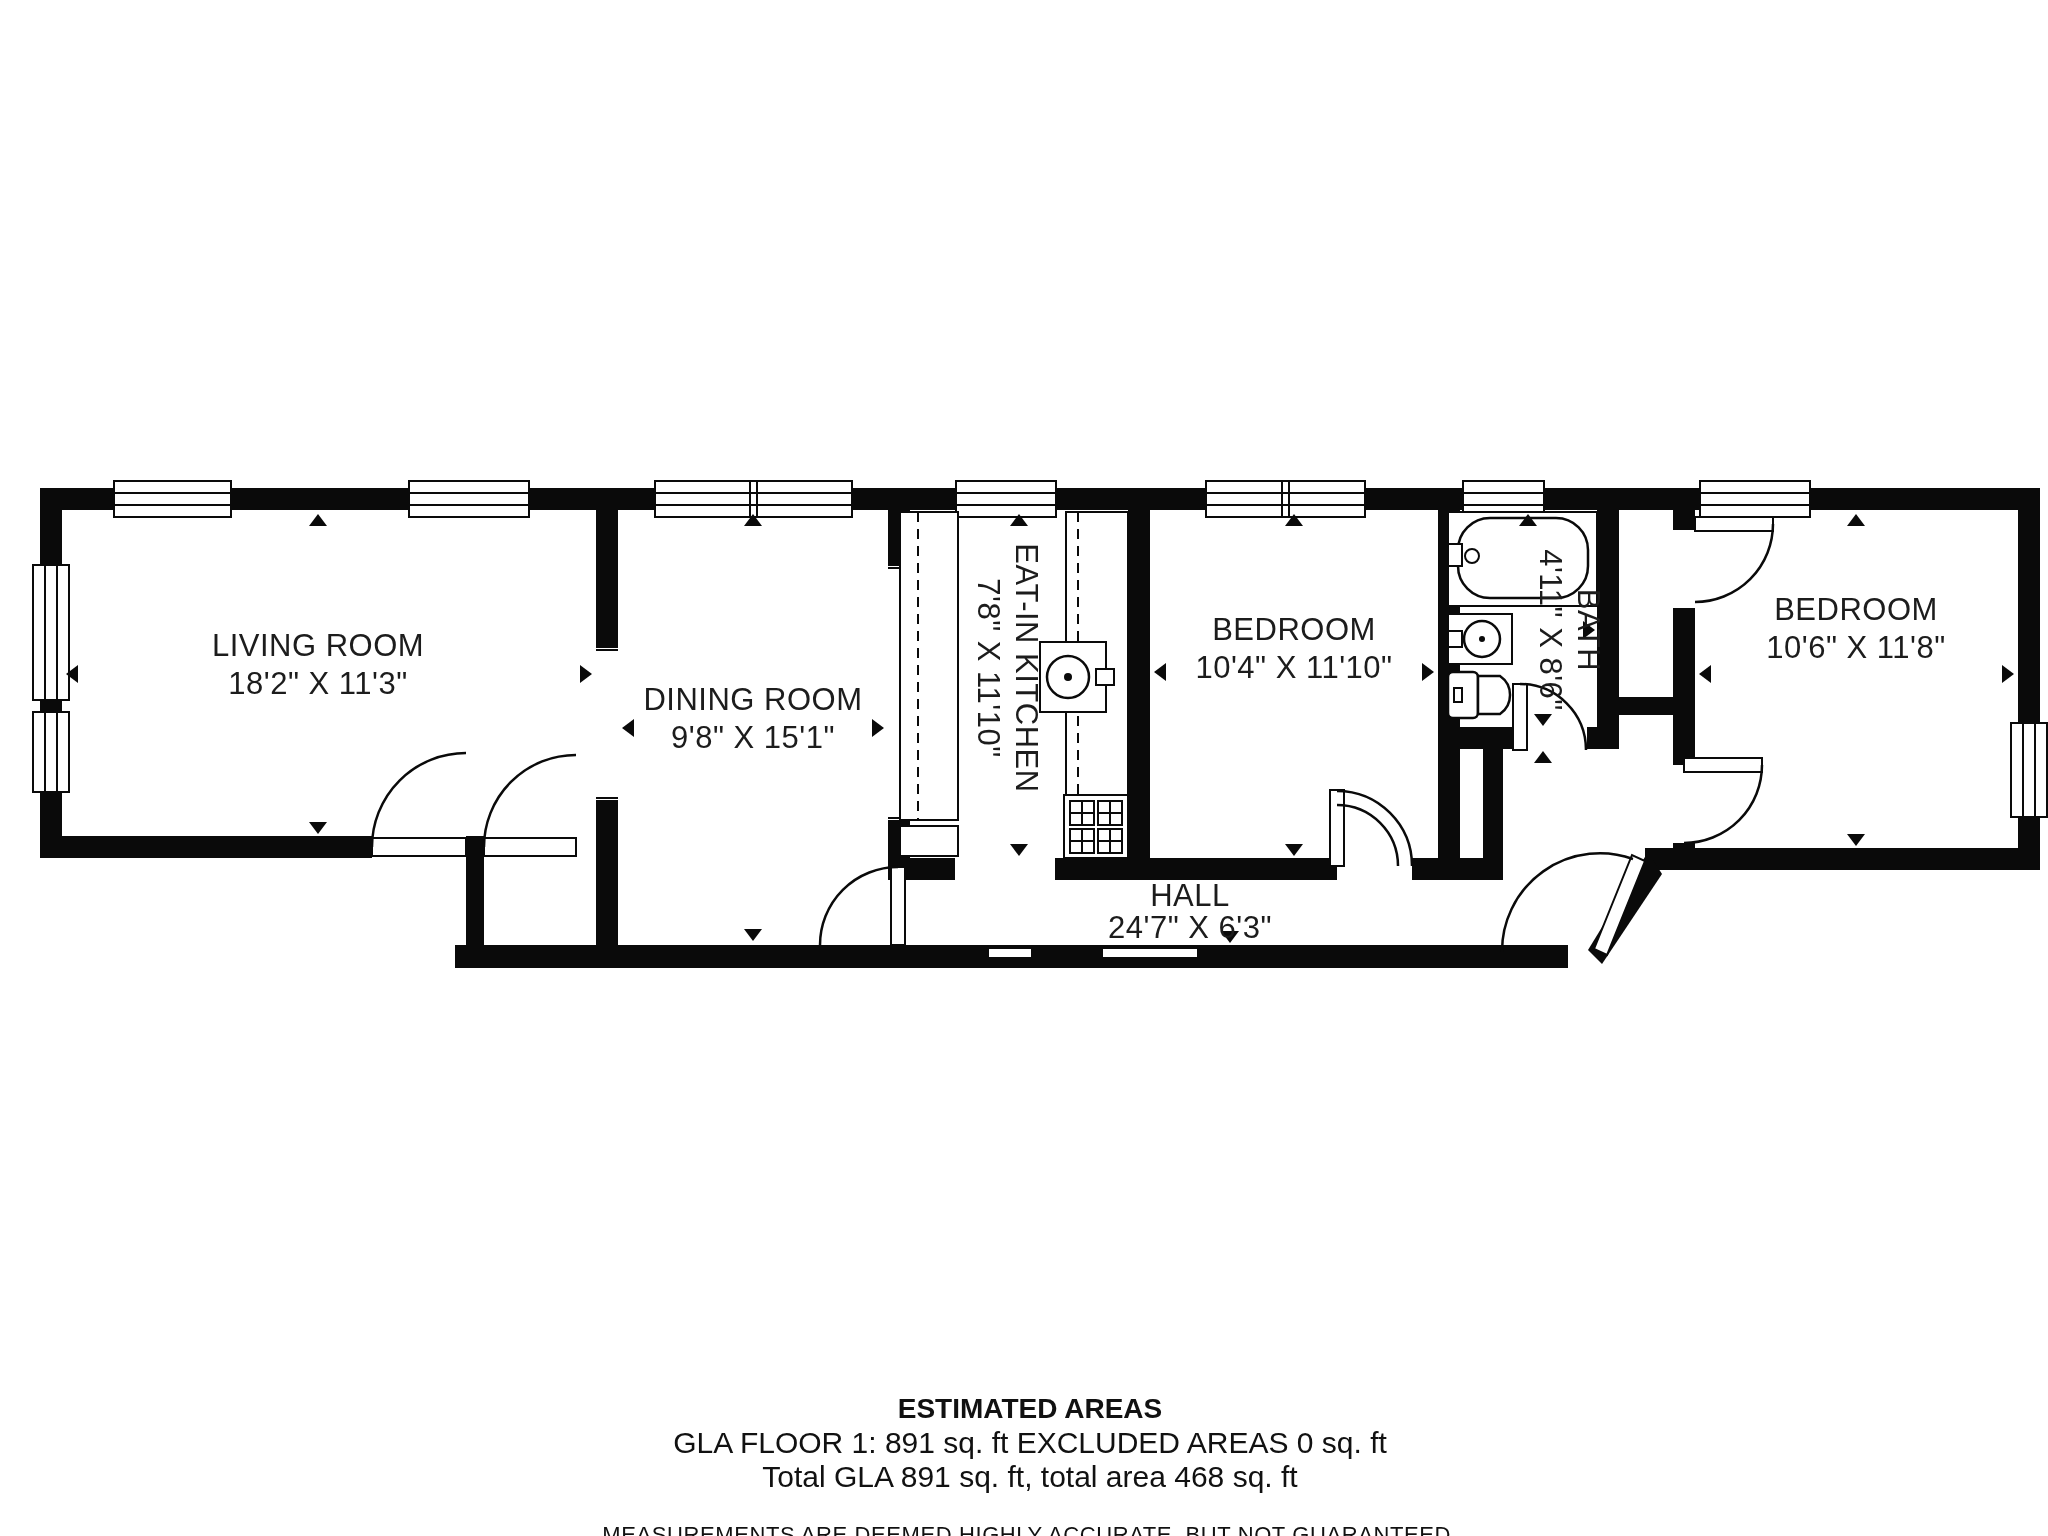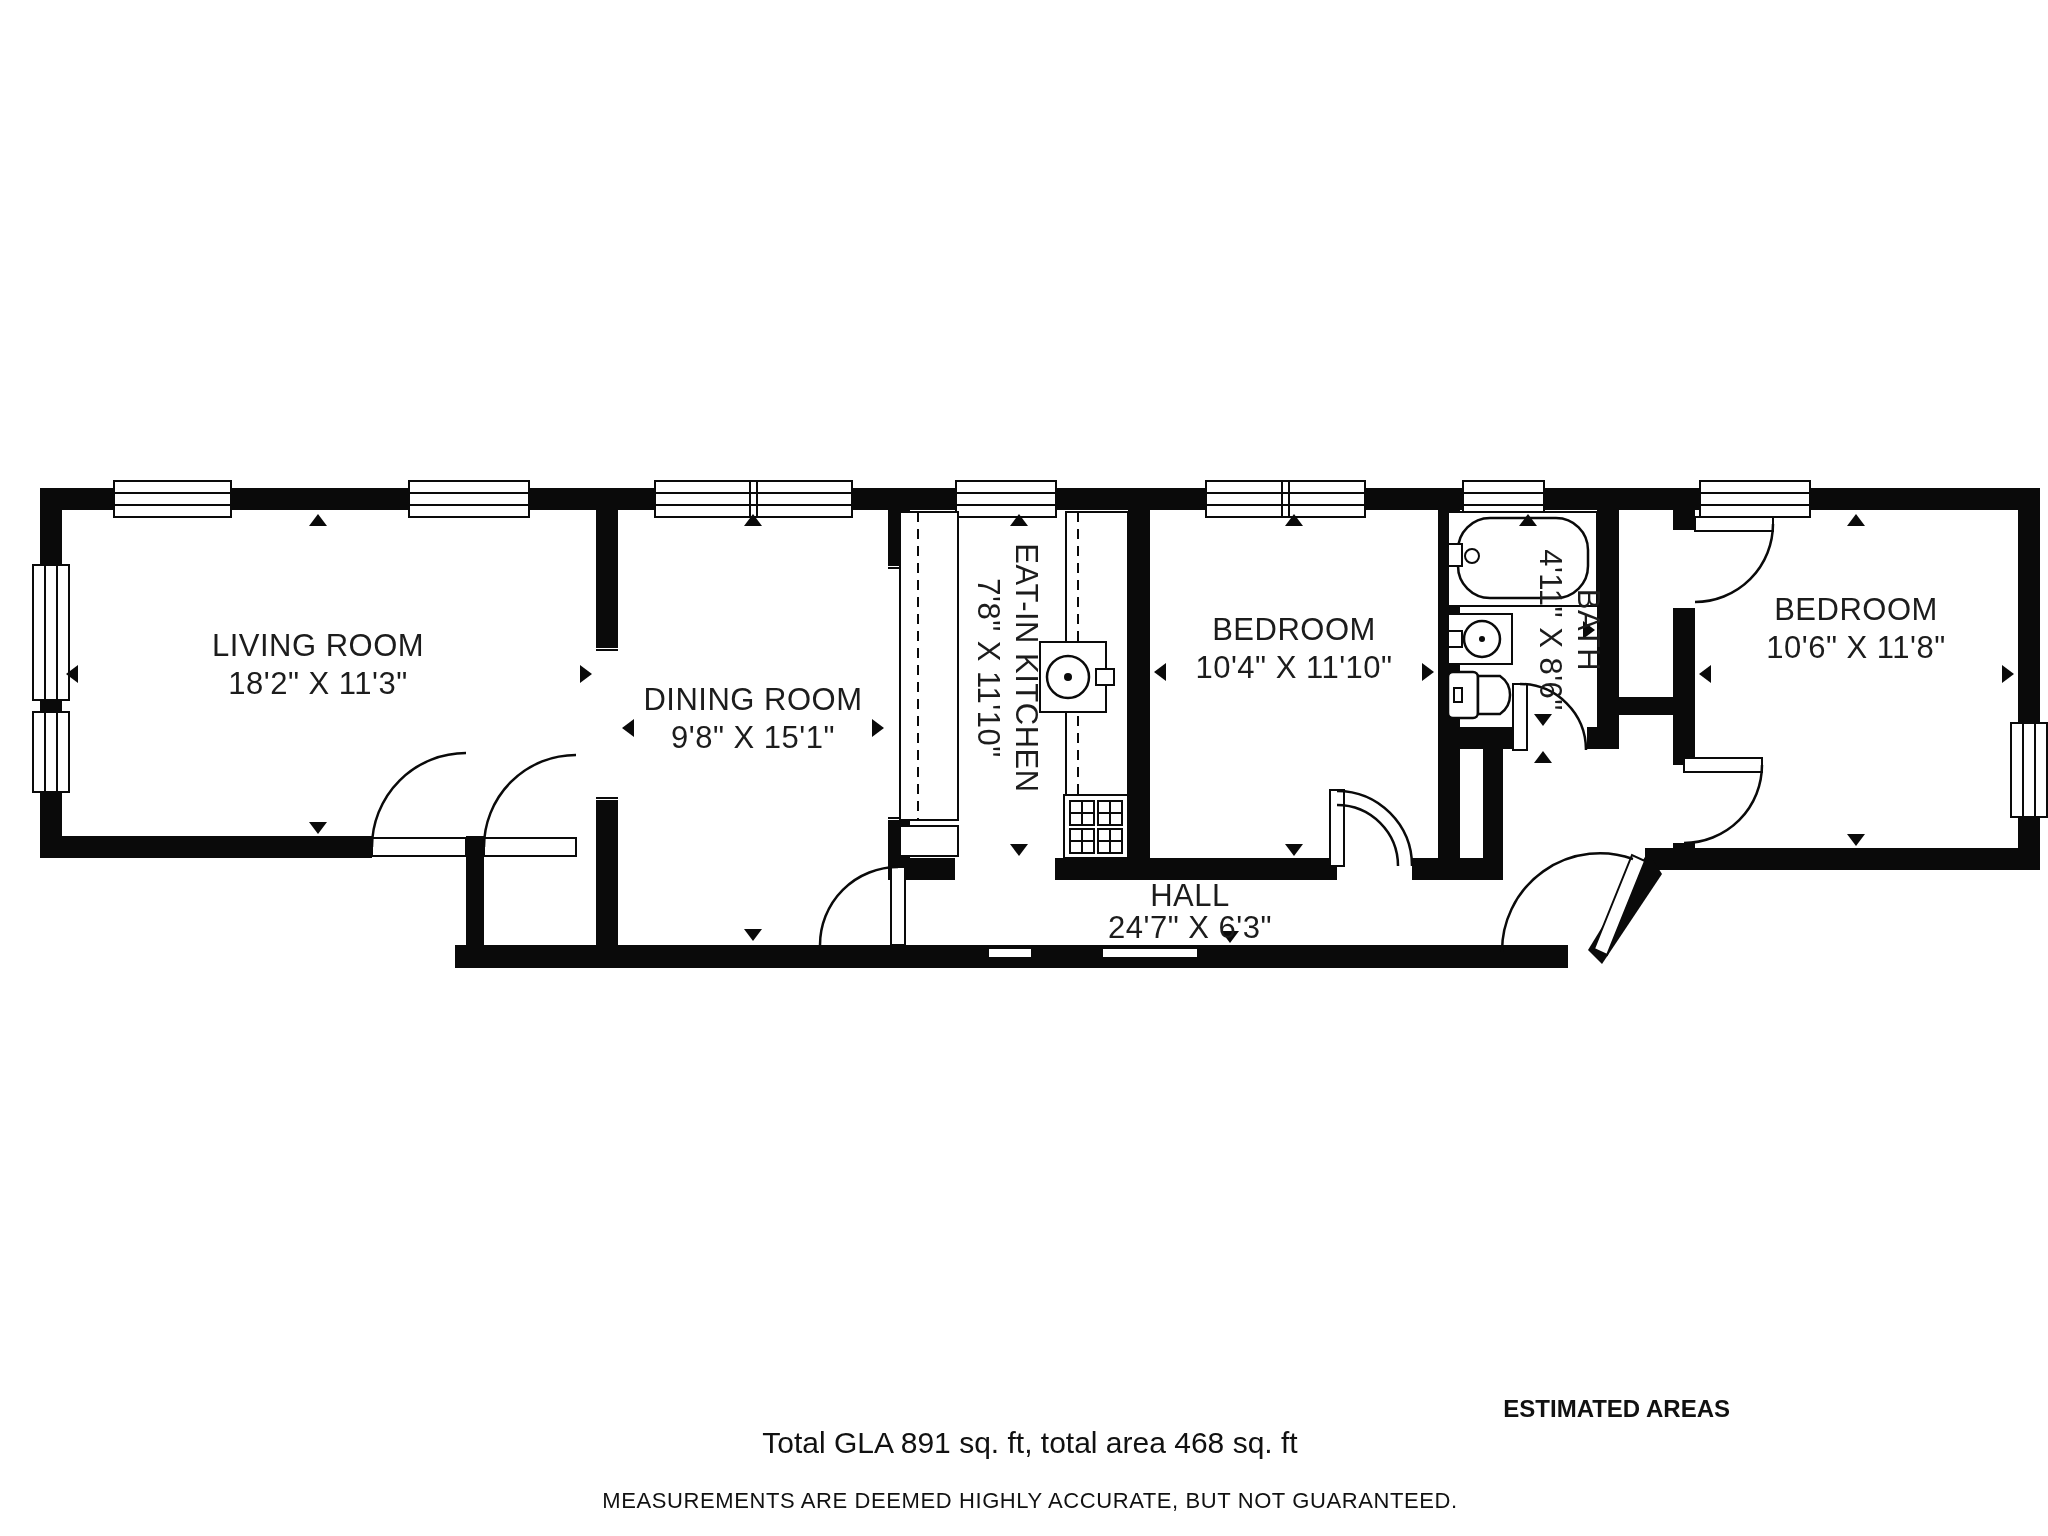--- a/index.html
+++ b/index.html
@@ -10,21 +10,21 @@
   .wall{fill:#0a0a0a;stroke:none;}
   .thin{fill:#ffffff;stroke:#0a0a0a;stroke-width:2;}
   .thinline{stroke:#0a0a0a;stroke-width:2;fill:none;}
   .arc{stroke:#0a0a0a;stroke-width:2.5;fill:none;}
   .leaf{fill:#ffffff;stroke:#0a0a0a;stroke-width:2;}
   .win{fill:#ffffff;stroke:#0a0a0a;stroke-width:2;}
   .marker{fill:#0a0a0a;}
   .dash{stroke:#0a0a0a;stroke-width:2;stroke-dasharray:10 7;fill:none;}
   .fix{fill:#ffffff;stroke:#0a0a0a;stroke-width:2.5;}
   .footer{position:absolute;left:330px;top:1392px;width:1400px;text-align:center;color:#111;}
-  .footer .t1{font-weight:bold;font-size:24px;line-height:34px;text-align:right;}
+  .footer .t1{font-weight:bold;font-size:28px;line-height:34px;}
   .footer .t2{font-size:30px;line-height:34px;}
   .footer .t4{font-size:22px;letter-spacing:0.6px;margin-top:28px;}
 </style>
 </head>
 <body>
 
 <div class="plan-wrap">
 <svg width="2048" height="1536" viewBox="0 0 2048 1536" xmlns="http://www.w3.org/2000/svg">
 
   <g>
@@ -317,15 +317,16 @@
     <g>
       <text x="1190" y="906" text-anchor="middle" font-size="29">HALL</text>
       <text x="1190" y="938" text-anchor="middle" font-size="29">24'7" X 6'3"</text>
     </g>
   </g>
 </svg>
 </div>
 
 <div class="footer">
   <div class="t1">ESTIMATED AREAS</div>
+  <div class="t2">GLA FLOOR 1: 891 sq. ft EXCLUDED AREAS 0 sq. ft</div>
   <div class="t2">Total GLA 891 sq. ft, total area 468 sq. ft</div>
   <div class="t4">MEASUREMENTS ARE DEEMED HIGHLY ACCURATE, BUT NOT GUARANTEED.</div>
 </div>
 
 </body></html>

